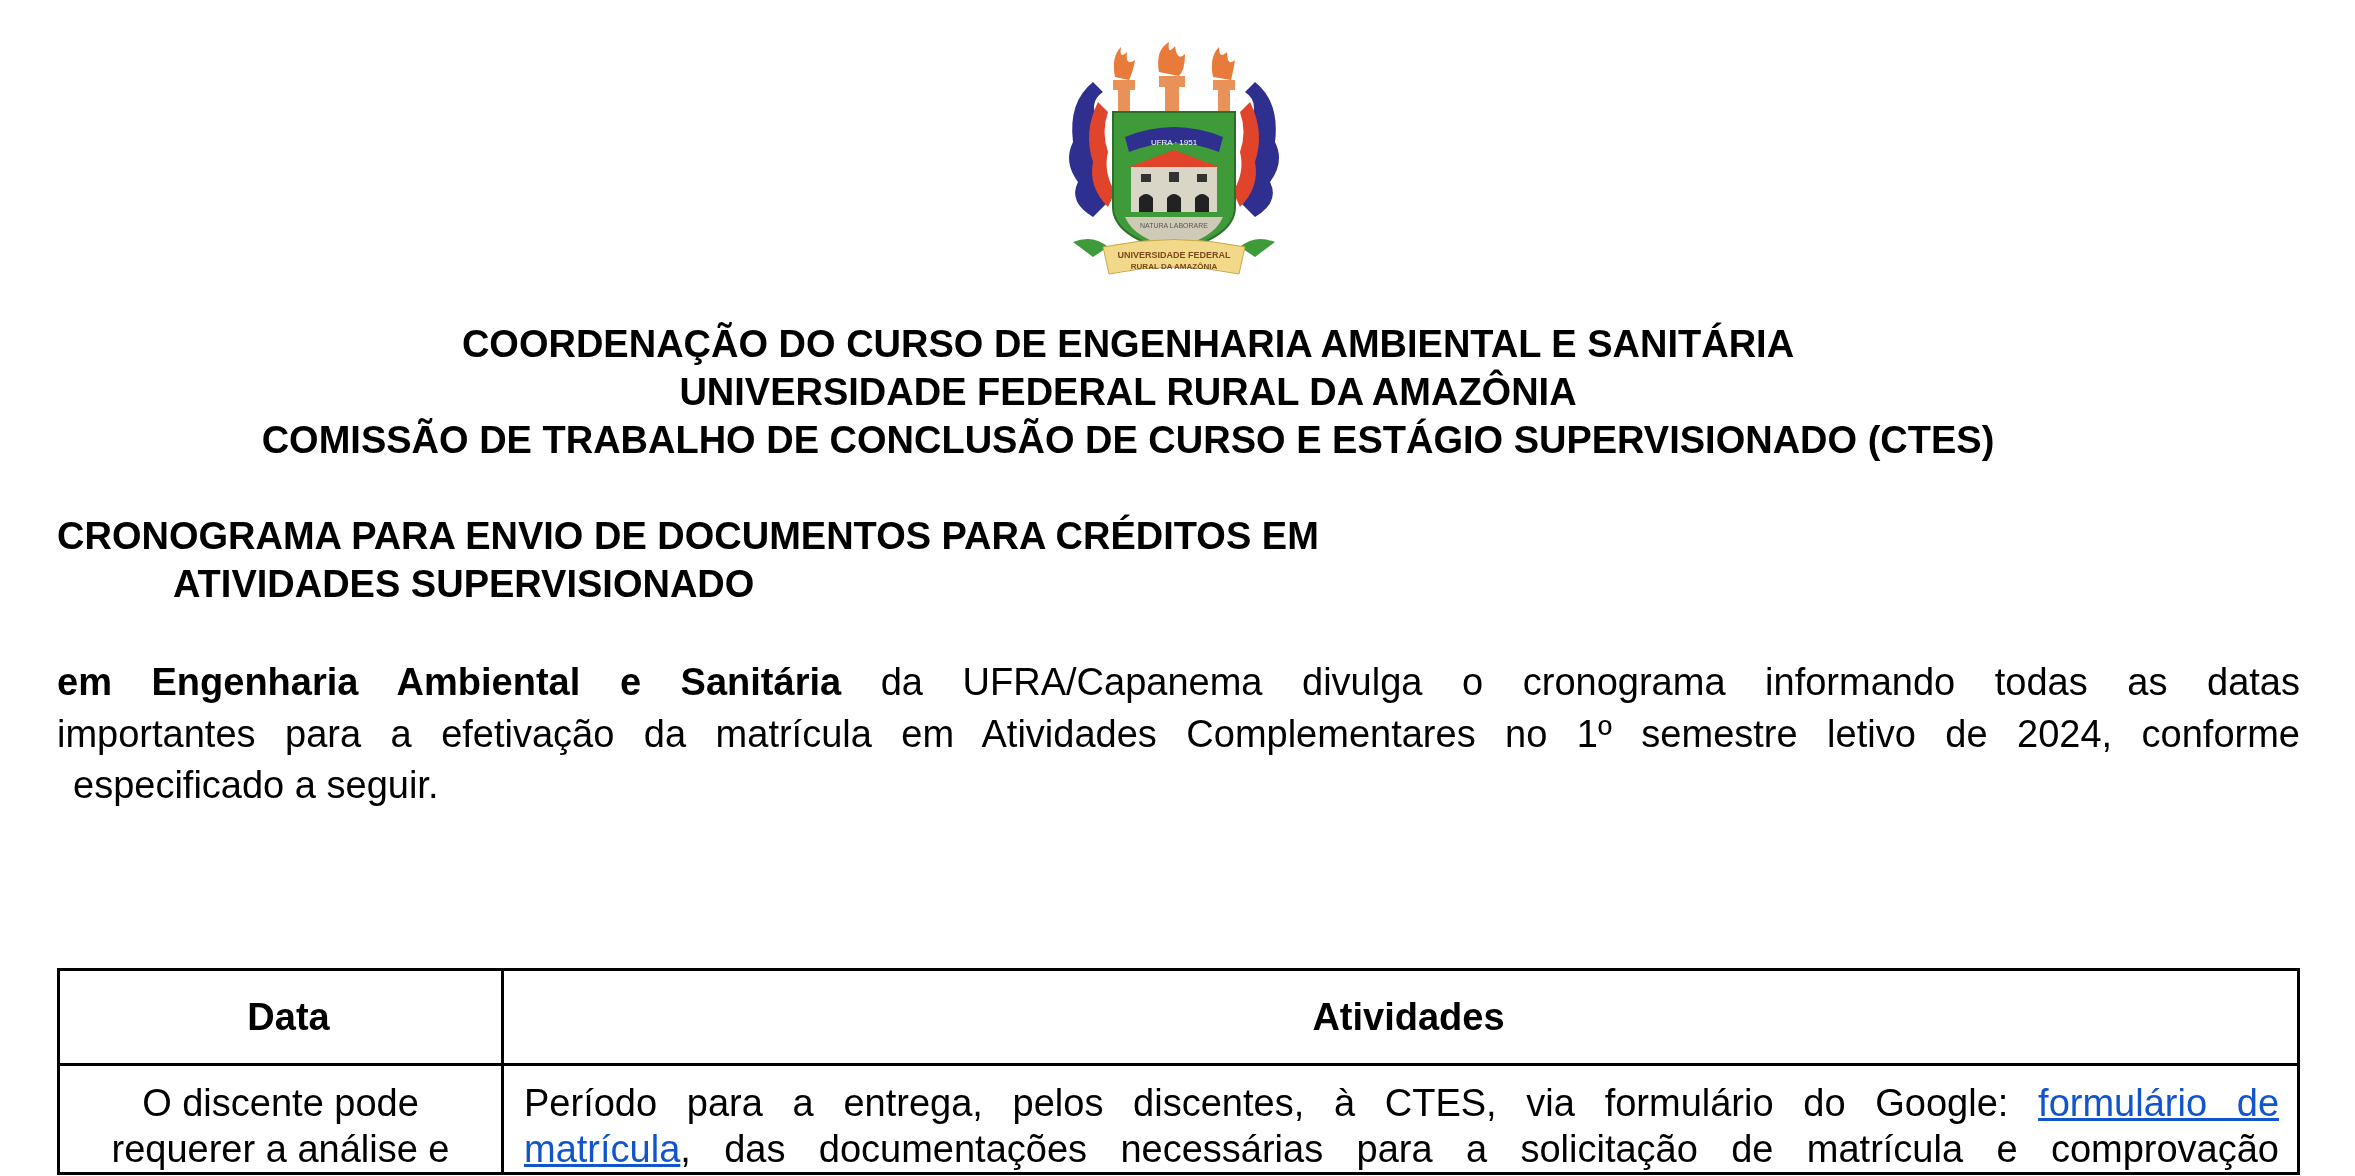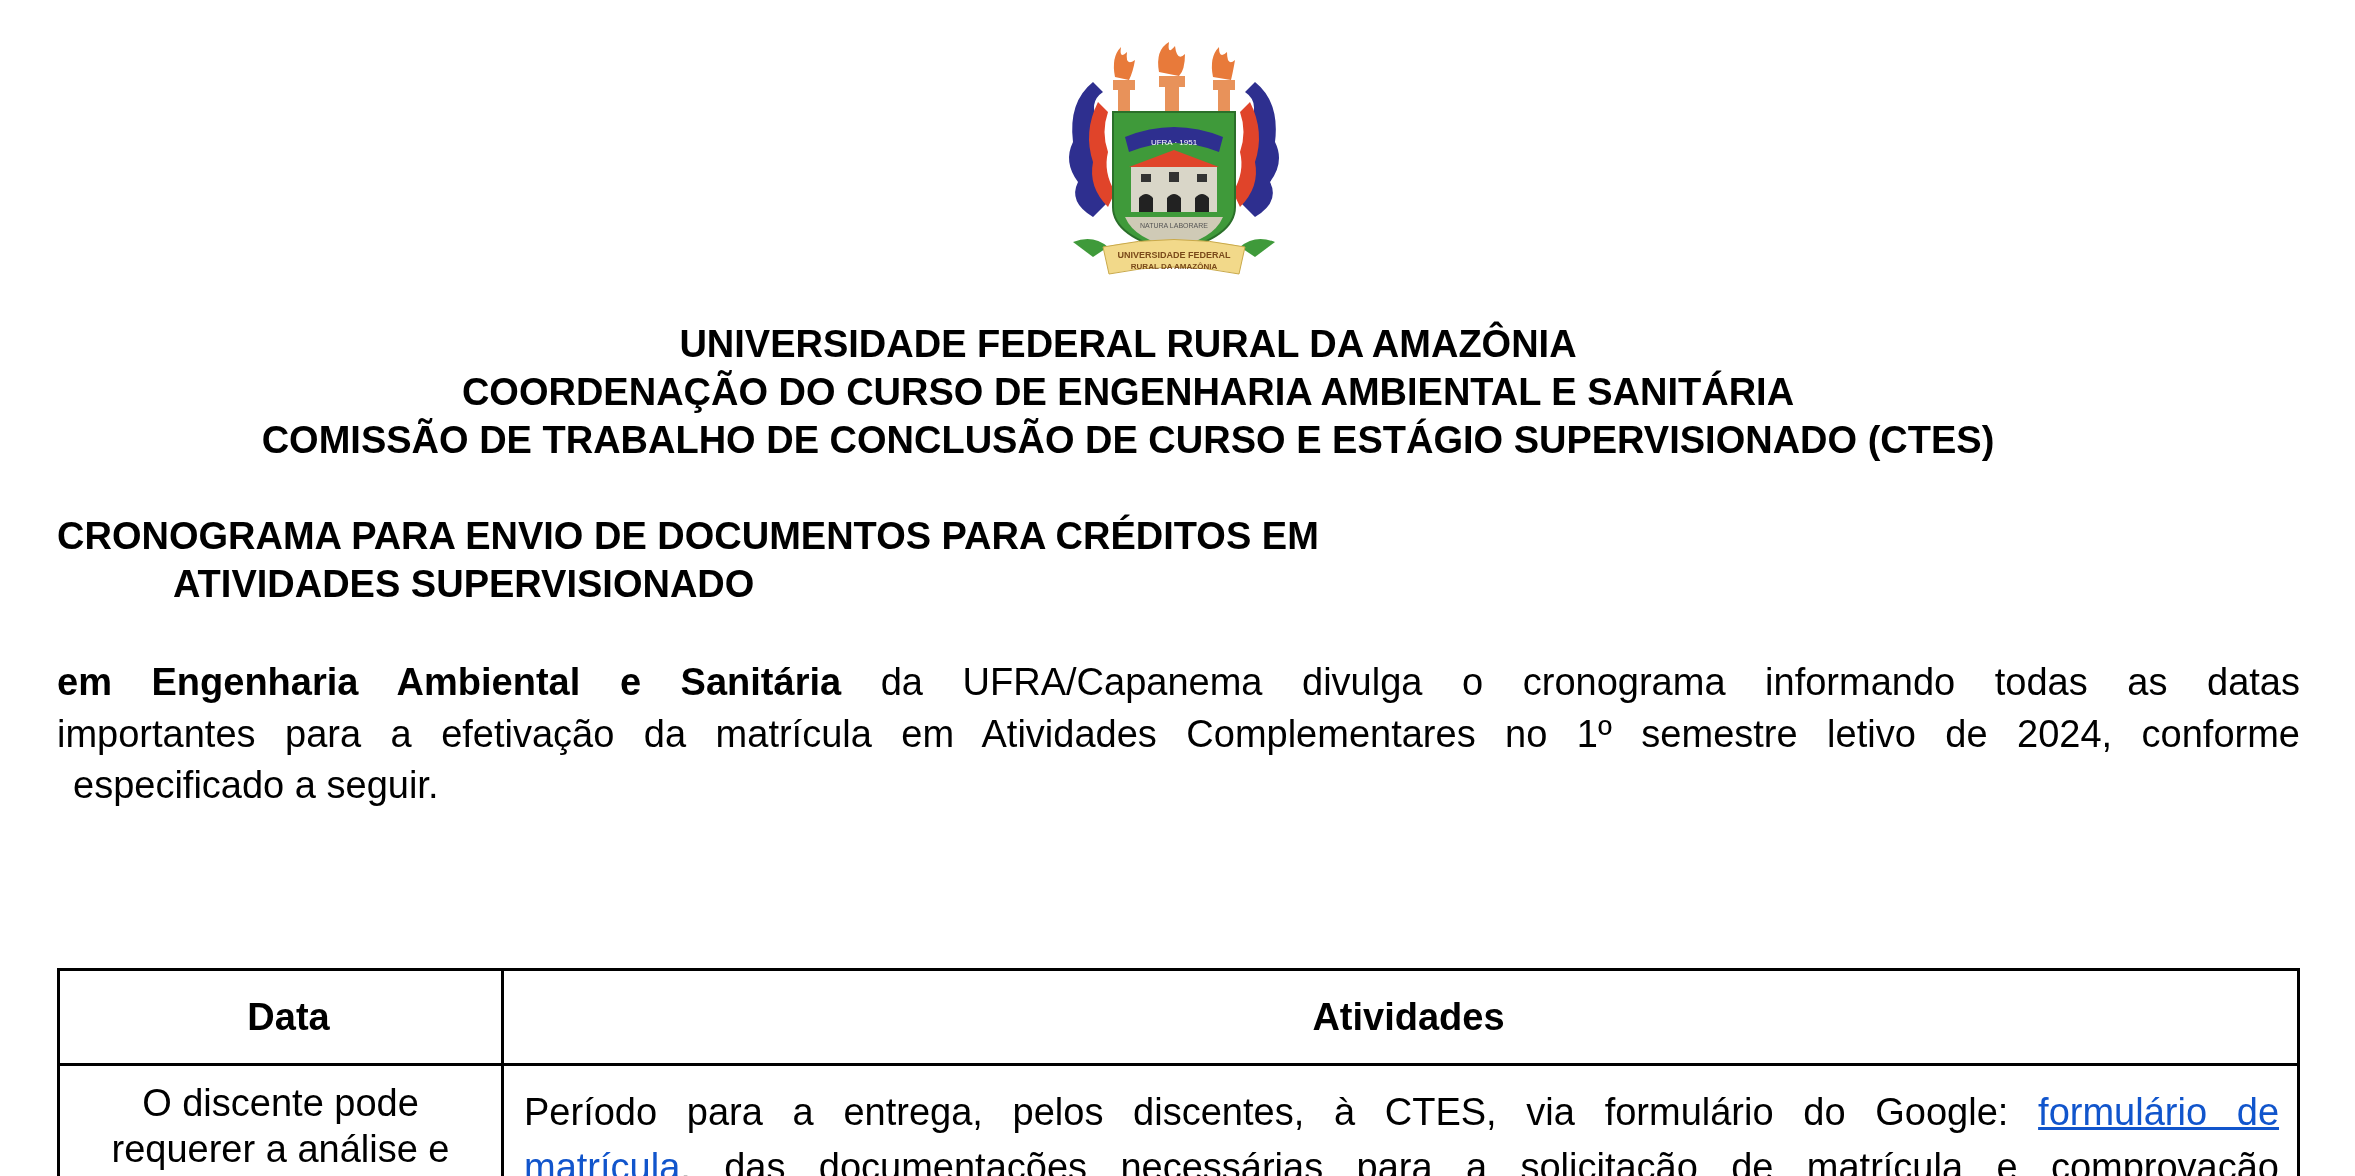--- a/index.html
+++ b/index.html
@@ -27,21 +27,21 @@
     .intro b { font-weight: bold; }
     .table {
       position: absolute; left: 57px; top: 968px; width: 2243px;
       border-collapse: collapse; font-size: 38px; table-layout: fixed;
     }
     .table td, .table th { border: 3px solid #000; vertical-align: top; }
     .table th { height: 90px; font-weight: bold; text-align: center; vertical-align: middle; padding-left: 17px; }
     .table .col-data { width: 444px; }
     .cell-data { text-align: center; padding: 14px 12px 0 12px; line-height: 46px; margin-left: 48px; }
     .cell-act { padding: 14px 18px 0 20px; line-height: 46px; text-align: justify; }
-    .cell-act .jl { text-align: justify; text-align-last: justify; white-space: nowrap; margin-top: 9px; }
+    .cell-act .jl { text-align: justify; text-align-last: justify; white-space: nowrap; }
     a.link { color: #1155cc; text-decoration: underline; }
   </style>
 </head>
 <body>
 
 <div class="logo">
   <svg width="222" height="238" viewBox="0 0 222 238">
 
     <g>
       <path d="M52 35 Q48 15 58 5 Q56 18 64 10 Q62 25 72 18 Q70 30 66 38 Z" fill="#e87a3a"></path>
@@ -76,22 +76,22 @@
 
     <path d="M10 200 Q30 192 45 205 L30 215 Z" fill="#3f9a3a"></path>
     <path d="M212 200 Q192 192 177 205 L192 215 Z" fill="#3f9a3a"></path>
     <path d="M40 205 Q111 190 182 205 L176 232 Q111 218 46 232 Z" fill="#f2d98a" stroke="#c9a94a" stroke-width="1"></path>
     <text x="111" y="216" font-size="9" fill="#7a4a1a" font-weight="bold" text-anchor="middle" font-family="Liberation Sans, sans-serif">UNIVERSIDADE FEDERAL</text>
     <text x="111" y="227" font-size="8" fill="#7a4a1a" font-weight="bold" text-anchor="middle" font-family="Liberation Sans, sans-serif">RURAL DA AMAZÔNIA</text>
   </svg>
 </div>
 
 <div class="titles">
+  <div>COORDENAÇÃO DO CURSO DE ENGENHARIA AMBIENTAL E SANITÁRIA</div>
   <div>UNIVERSIDADE FEDERAL RURAL DA AMAZÔNIA</div>
-  <div>COORDENAÇÃO DO CURSO DE ENGENHARIA AMBIENTAL E SANITÁRIA</div>
   <div>COMISSÃO DE TRABALHO DE CONCLUSÃO DE CURSO E ESTÁGIO SUPERVISIONADO (CTES)</div>
 </div>
 
 <div class="section-title">
   <div>CRONOGRAMA PARA ENVIO DE DOCUMENTOS PARA CRÉDITOS EM</div>
   <div class="l2">ATIVIDADES SUPERVISIONADO</div>
 </div>
 
 <div class="intro">
   <div class="jl"><b>em Engenharia Ambiental e Sanitária</b><span> da UFRA/Capanema divulga o cronograma informando todas as datas</span></div>

